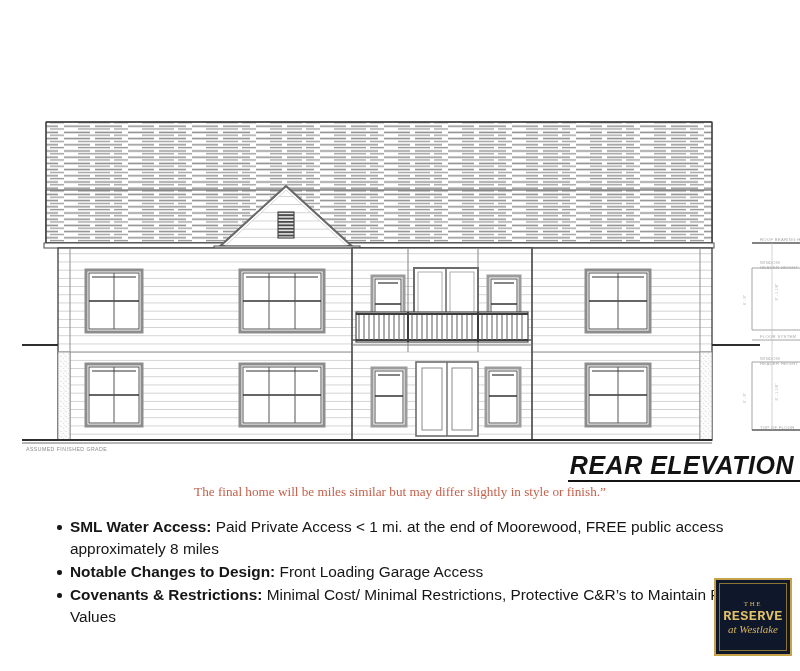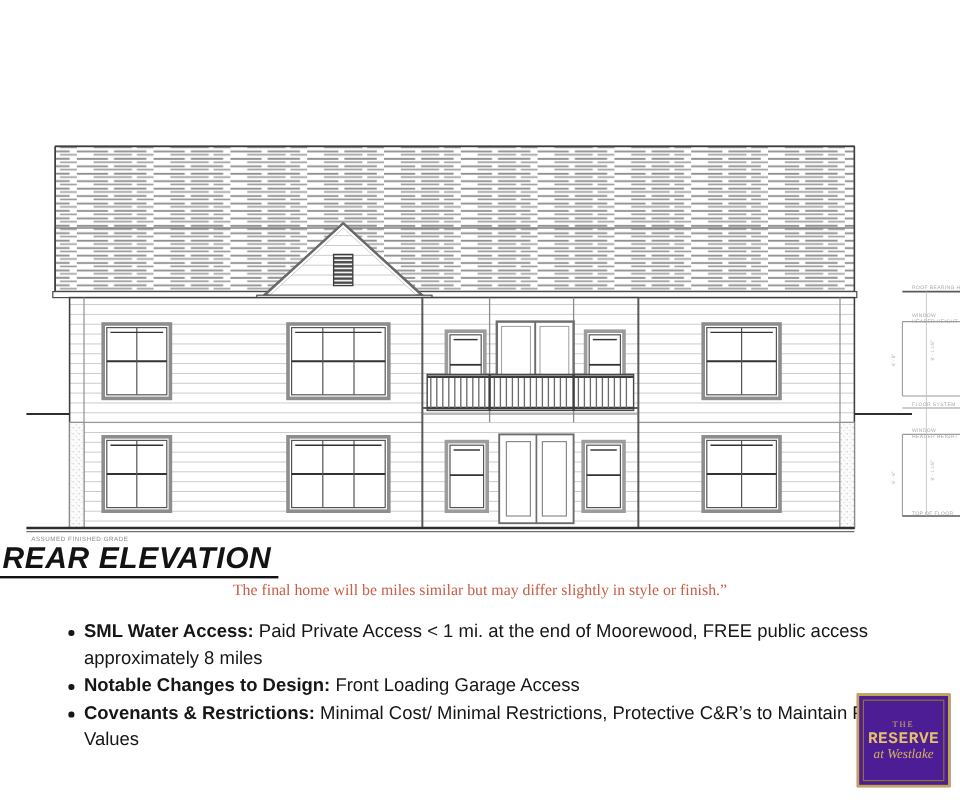--- a/index.html
+++ b/index.html
@@ -8,21 +8,21 @@
     font-family:"Liberation Sans",sans-serif;
     overflow:hidden;position:relative;
   }
   #page{position:relative;width:800px;height:671px;background:#fff;}
 
   
   #elevation{position:absolute;left:0;top:0;width:800px;height:455px;}
   #elevation svg{display:block;}
 
   
-  .title-wrap{position:absolute;left:0;top:452px;width:800px;text-align:left;}
+  .title-wrap{position:absolute;left:0;top:452px;width:800px;text-align:right;}
   .title{
     display:inline-block;
     font-family:"Liberation Sans",sans-serif;
     font-weight:bold;font-style:italic;
     font-size:25px;letter-spacing:.5px;color:#131313;
     border-bottom:2.5px solid #131313;
     padding:0 6px 2px 2px;line-height:1.05;
   }
 
   
@@ -42,21 +42,21 @@
   ul.bullets li{position:relative;margin:0 0 1px 0;padding:0;}
   ul.bullets li::before{
     content:"";position:absolute;left:-13px;top:9px;
     width:4.5px;height:4.5px;border-radius:50%;background:#161616;
   }
   .lbl{font-weight:bold;}
 
   
   .logo{
     position:absolute;left:714px;top:578px;width:78px;height:78px;
-    background:#4c1d95;border:2px solid #c6a24a;
+    background:#0f172a;border:2px solid #c6a24a;
     box-sizing:border-box;
     display:flex;flex-direction:column;align-items:center;justify-content:center;
   }
   .logo .inner{
     width:68px;height:68px;border:1px solid #8d7331;
     display:flex;flex-direction:column;align-items:center;justify-content:center;
     box-sizing:border-box;
   }
   .logo .l1{font-family:"Liberation Serif",serif;font-size:7px;letter-spacing:1.6px;color:#d7b45c;line-height:9px;}
   .logo .l2{font-family:Liberation Mono, monospace;font-weight:bold;font-size:13.5px;letter-spacing:.4px;color:#e2c168;line-height:15px;}

